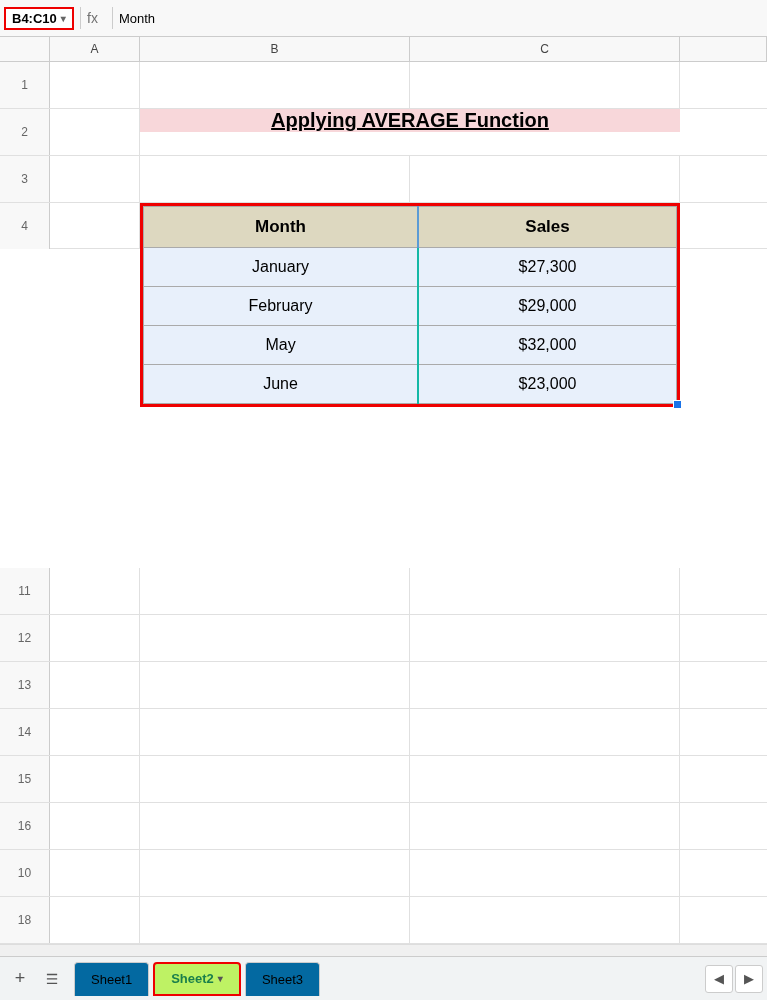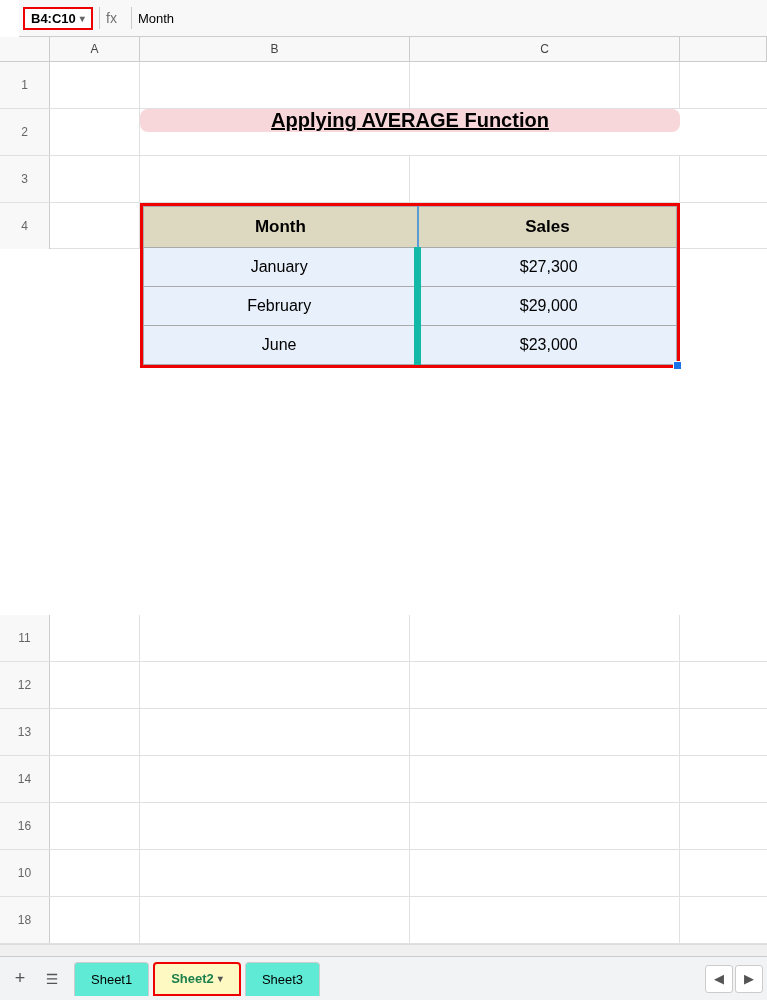--- a/index.html
+++ b/index.html
@@ -15,21 +15,20 @@
 
     
     .formula-bar {
       display: flex;
       align-items: center;
       height: 36px;
       border-bottom: 1px solid #ccc;
       background: #f8f8f8;
       padding: 18px 4px;
       flex-shrink: 0;
-      margin-left: 19px;
     }
     .cell-ref-box {
       display: flex;
       align-items: center;
       border: 2px solid #e00;
       padding: 2px 6px;
       font-size: 13px;
       font-weight: bold;
       color: #000;
       background: #fff;
@@ -181,21 +180,21 @@
     }
 
     .table-data-row td {
       background: #e8f0fb;
       padding: 10px 20px;
       font-size: 16px;
       text-align: center;
       border: 1px solid #aaa;
     }
     .table-data-row td:first-child {
-      border-right: 7px solid #14b8a6;
+      border-right: 2px solid #14b8a6;
       margin-left: 36px;
     }
 
     
     .selection-handle {
       position: absolute;
       bottom: -5px;
       right: -5px;
       width: 9px;
       height: 9px;
@@ -240,27 +239,27 @@
       height: 34px;
       padding: 0 16px;
       display: flex;
       align-items: center;
       font-size: 13px;
       cursor: pointer;
       border-radius: 4px 4px 0 0;
       border: 1px solid #ccc;
       border-bottom: none;
       margin: 0 2px;
-      background: #5eead4;
+      background: #0369a1;
     }
     .sheet-tab.active {
       border: 2px solid #e00;
       color: #1a7f4b;
       font-weight: bold;
-      background: #fef9c3;
+      background: #bef264;
     }
     .sheet-tab .tab-dropdown {
       margin-left: 4px;
       font-size: 10px;
       color: #555;
     }
     .tab-nav-btns {
       margin-left: auto;
       display: flex;
     }
@@ -318,21 +317,21 @@
       <div class="cell"></div>
       <div class="cell-b"></div>
       <div class="cell-c"></div>
       <div class="cell-d"></div>
     </div>
 
     <div class="grid-row">
       <div class="row-num">2</div>
       <div class="cell"></div>
       <div class="cell-b" style="padding:0; border-right:none;">
-        <div class="title-cell" style="width: 540px; border-radius: 8px;">
+        <div class="title-cell" style="width: 540px;">
           <span>Applying AVERAGE Function</span>
         </div>
       </div>
 
       <div class="cell-d"></div>
     </div>
 
     <div class="grid-row">
       <div class="row-num">3</div>
       <div class="cell"></div>
@@ -358,20 +357,24 @@
               <tbody id="table-body">
               <tr class="table-data-row">
                     <td>January</td>
                     <td>$27,300</td>
                   </tr>
                   <tr class="table-data-row">
                     <td>February</td>
                     <td>$29,000</td>
                   </tr>
                   <tr class="table-data-row">
+                    <td>May</td>
+                    <td>$32,000</td>
+                  </tr>
+                  <tr class="table-data-row">
                     <td>June</td>
                     <td>$23,000</td>
                   </tr>
                 </tbody>
             </table>
             <div class="selection-handle"></div>
           </div>
         </div>
       </div>
       <div class="cell-d"></div>
@@ -402,20 +405,27 @@
       <div class="cell-d"></div>
     </div>
       <div class="grid-row">
       <div class="row-num">14</div>
       <div class="cell"></div>
       <div class="cell-b"></div>
       <div class="cell-c"></div>
       <div class="cell-d"></div>
     </div>
       <div class="grid-row">
+      <div class="row-num">15</div>
+      <div class="cell"></div>
+      <div class="cell-b"></div>
+      <div class="cell-c"></div>
+      <div class="cell-d"></div>
+    </div>
+      <div class="grid-row">
       <div class="row-num">16</div>
       <div class="cell"></div>
       <div class="cell-b"></div>
       <div class="cell-c"></div>
       <div class="cell-d"></div>
     </div>
       <div class="grid-row">
       <div class="row-num">10</div>
       <div class="cell"></div>
       <div class="cell-b"></div>

